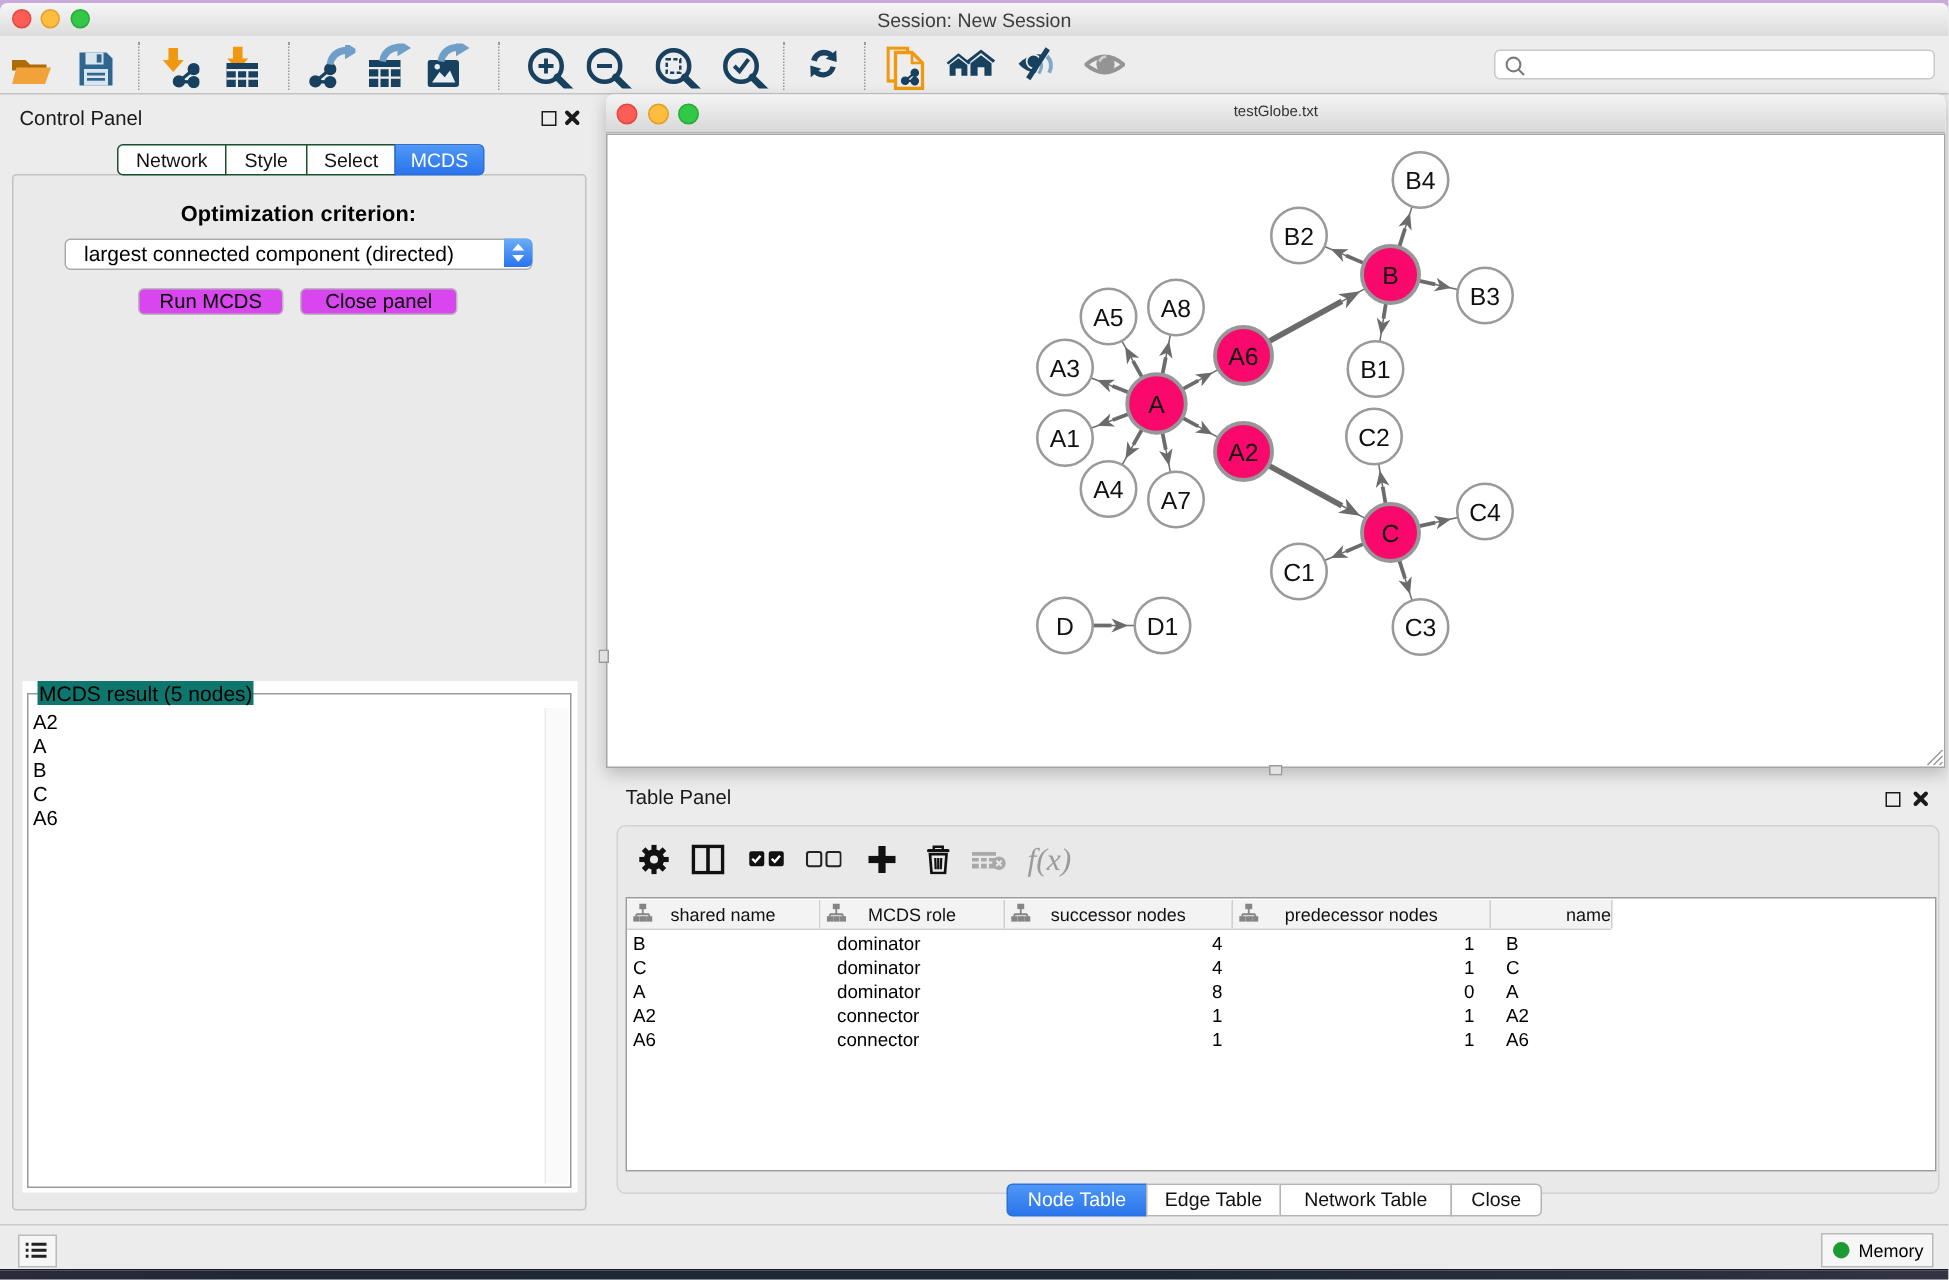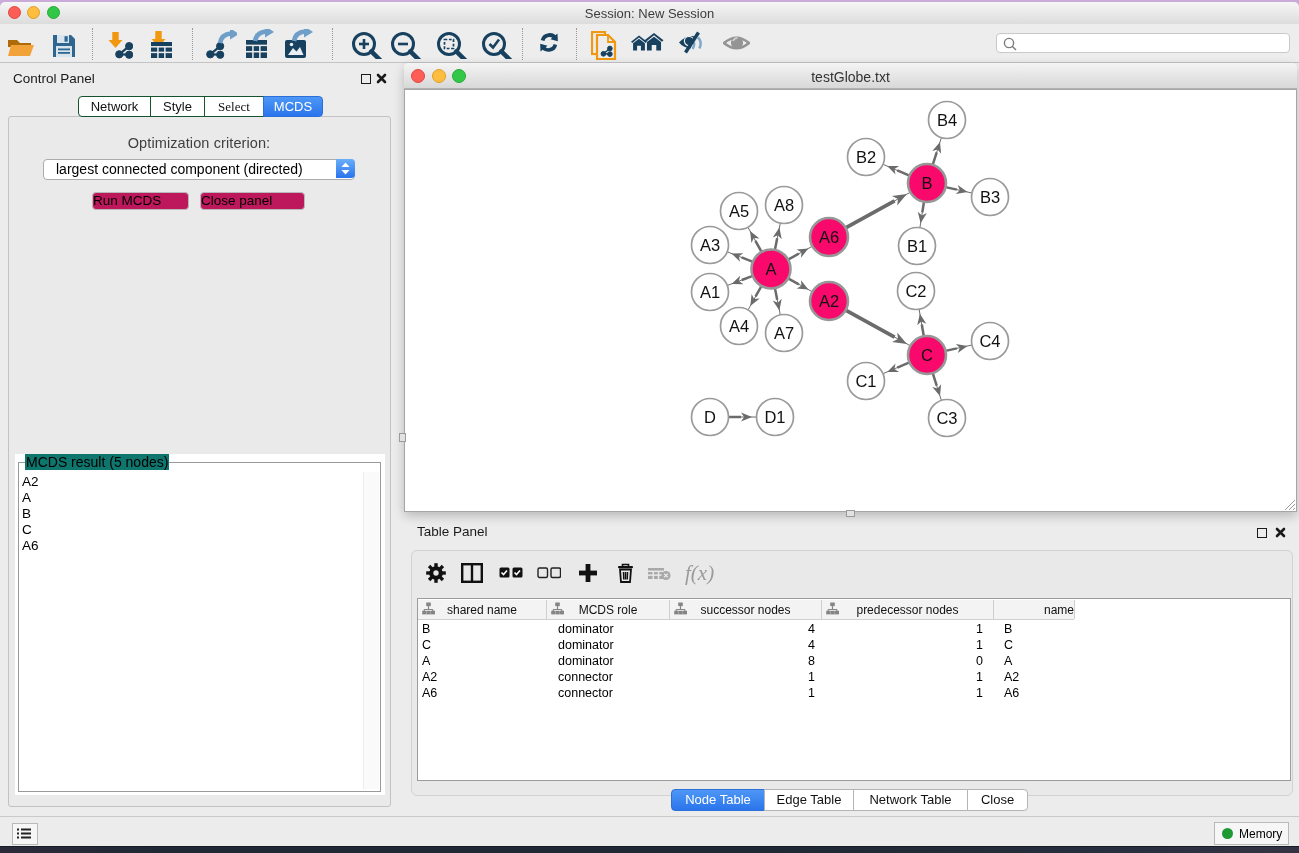--- a/index.html
+++ b/index.html
@@ -17,39 +17,39 @@
 #searchBox{left:996px;top:33px;width:292px;height:18px;background:#fff;
  border:1px solid #c9c9c9;border-radius:4px;}
 
 #cpTitle{left:13px;top:71px;font-size:13.5px;color:#1a1a1a;}
 .sqbtn{width:8px;height:8px;border:1.6px solid #1a1a1a;background:transparent;}
 .tab{top:96px;height:19px;background:#fff;border:1px solid #14532d;font-size:13px;
  color:#111;text-align:center;line-height:19px;}
 .tabsel{background:linear-gradient(#4e97f6,#2a75ec);color:#fff;border-color:#2b6fd8;}
 #cpPanel{left:8px;top:116px;width:381px;height:689px;background:#eaeaea;
  border:1px solid #c2c2c2;border-radius:3px;}
-#optLabel{left:0px;top:135px;width:398px;text-align:center;font-size:14.5px;letter-spacing:0.1px;color:#404040;}
+#optLabel{left:0px;top:135px;width:398px;text-align:center;font-size:14.5px;letter-spacing:0.1px;color:#000000;font-weight:bold;}
 #dropdown{left:43px;top:159px;width:310px;height:19px;background:#fff;
  border:1px solid #ababab;border-radius:4px;}
 #ddText{left:56px;top:161px;font-size:14px;color:#000;}
 #ddBtn{left:336px;top:159px;width:19px;height:19px;border-radius:0 4px 4px 0;
  background:linear-gradient(#6aaef8,#2a73ee);}
-.btn{top:192px;height:16px;background:#be185d;border:1px solid #b9b9b9;border-radius:4px;
- font-size:13.5px;color:#000;line-height:16px;}
+.btn{top:192px;height:16px;background:#d946ef;border:1px solid #b9b9b9;border-radius:4px;
+ font-size:13.5px;color:#000;text-align:center;line-height:16px;}
 #fsWhite{left:15px;top:454px;width:370px;height:341px;background:#fff;}
 #fsBorder{left:18px;top:462px;width:361px;height:328px;border:1px solid #9a9a9a;}
 #fsLegend{left:25px;top:454px;font-size:14px;color:#000;background:#0f766e;padding:0 1px;}
 .fsItem{left:22px;font-size:13.5px;color:#000;}
 #fsScroll{left:363px;top:472px;width:15px;height:317px;background:#fafafa;border-left:1px solid #ededed;}
 
 #netwin{left:404px;top:63px;width:893px;height:449px;border-radius:5px 5px 0 0;
  box-shadow:0 4px 11px rgba(0,0,0,0.22);background:#fff;}
 #netTitle{left:404px;top:63px;width:893px;height:25px;border-radius:5px 5px 0 0;
  background:linear-gradient(#f4f4f4,#d8d8d8);border-bottom:1px solid #b2b2b2;}
-#netTitleText{left:404px;top:69px;width:893px;text-align:center;font-size:14px;color:#333;}
+#netTitleText{left:404px;top:69px;width:893px;text-align:center;font-size:10px;color:#333;}
 #canvas{left:404px;top:89px;width:891px;height:421px;background:#fff;border:1px solid #a5a5a5;}
 
 #tpTitle{left:417px;top:524px;font-size:13.5px;color:#1a1a1a;}
 #tpBox{left:411px;top:550px;width:880px;height:244px;background:#e9e9e9;
  border:1px solid #d2d2d2;border-radius:6px;}
 #tbl{left:417px;top:598px;width:872px;height:181px;background:#fff;border:1px solid #9c9c9c;}
 .hcell{top:600px;height:19px;background:#f3f3f3;border-right:1px solid #cfcfcf;
  font-size:12px;color:#111;}
 .hlabel{width:100%;text-align:center;top:3px;position:absolute;}
 .row{font-size:12.5px;color:#000;}
@@ -196,21 +196,21 @@
   </svg>
 
 <div class="abs" id="cpTitle">Control Panel</div>
 <div class="abs sqbtn" style="left:361px;top:74px;"></div>
 <svg class="abs" style="left:376px;top:73px" width="11" height="11" viewBox="0 0 11 11">
     <path d="M2 2 L9 9 M9 2 L2 9" stroke="#1a1a1a" stroke-width="2.6" stroke-linecap="round"></path>
   </svg>
 <div class="abs" id="cpPanel"></div>
 <div class="abs tab" style="left:78px;width:71px;border-radius:4px 0 0 4px;">Network</div>
 <div class="abs tab" style="left:150px;width:53px;">Style</div>
-<div class="abs tab" style="left:204px;width:58px;font-family:Liberation Serif, serif;">Select</div>
+<div class="abs tab" style="left:204px;width:58px;">Select</div>
 <div class="abs tab tabsel" style="left:263px;width:58px;border-radius:0 4px 4px 0;">MCDS</div>
 <div class="abs" id="optLabel">Optimization criterion:</div>
 <div class="abs" id="dropdown"></div>
 <div class="abs" id="ddText">largest connected component (directed)</div>
 <div class="abs" id="ddBtn"></div>
 <svg class="abs" style="left:336px;top:159px" width="19" height="19" viewBox="0 0 19 19">
     <path d="M9.5 3.5 L13.5 8 L5.5 8 Z" fill="#fff"></path>
     <path d="M9.5 15.5 L13.5 11 L5.5 11 Z" fill="#fff"></path>
   </svg>
 <div class="abs btn" style="left:92px;width:95px;">Run MCDS</div>

